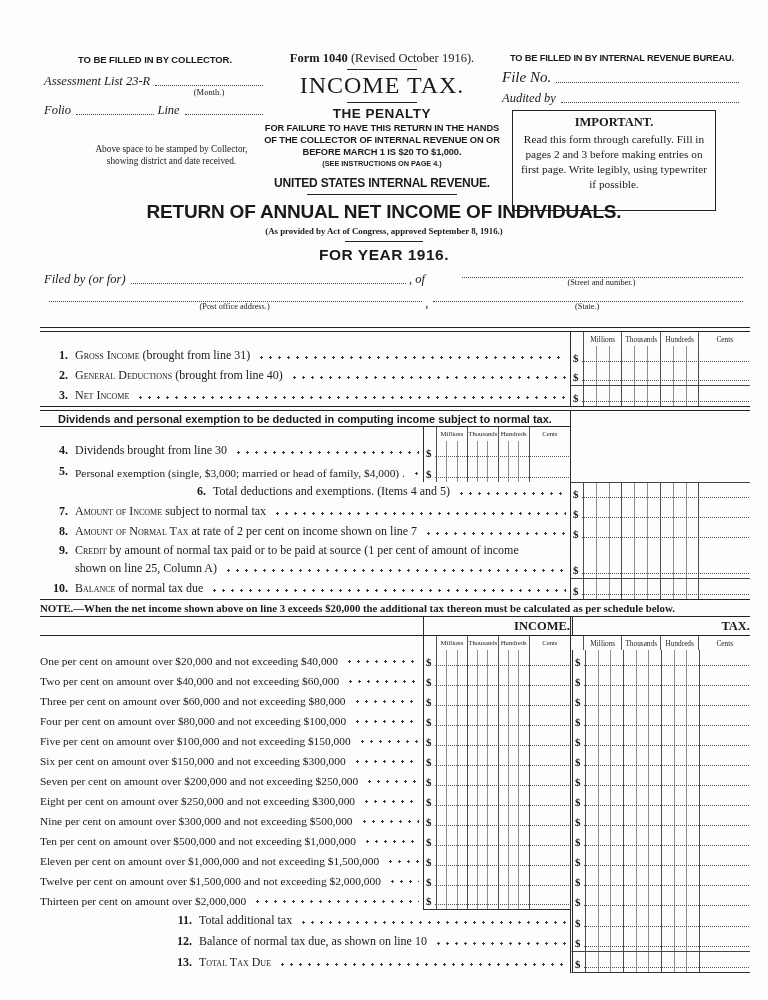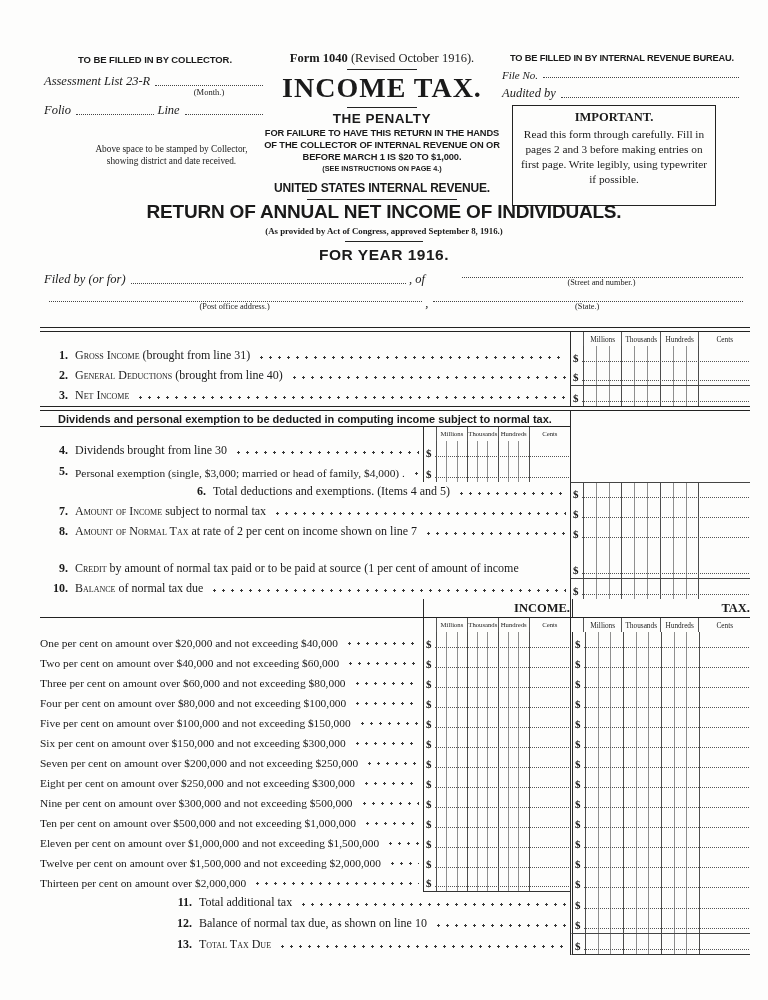--- a/index.html
+++ b/index.html
@@ -18,21 +18,21 @@
   .h-collector { position:absolute; left:44px; top:54px; width:222px; }
   .h-coll-title { text-align:center; font-size:9.5px; font-weight:bold; letter-spacing:-0.1px; }
   .fline { display:flex; align-items:flex-end; font-size:12.5px; margin-top:9px; }
   .month-cap { text-align:center; font-size:8.5px; margin:-2px 0 0 108px; font-style:normal; }
   .stamp-note { margin:26px 0 0 40px; font-size:9.3px; text-align:center; line-height:1.25; width:175px; }
 
   .h-form { position:absolute; left:264px; top:51px; width:236px; text-align:center; }
   .formno { font-size:12.5px; }
   .formno b { font-weight:bold; }
   .shortrule { border:none; border-top:1px solid #222; width:70px; margin:3px auto 2px; }
-  .inc-tax { font-size:28px; font-weight:bold; letter-spacing:1px; margin-top:1px; }
+  .inc-tax { font-size:24px; font-weight:normal; letter-spacing:1px; margin-top:1px; }
   .penalty-t { font-size:13.5px; font-weight:bold; letter-spacing:0.5px; margin-top:3px; }
   .penalty-b { font-size:9.3px; font-weight:bold; line-height:1.3; margin-top:1px; letter-spacing:-0.1px; }
   .penalty-c { font-size:7.3px; font-weight:bold; margin-top:1px; }
   .usir { font-size:12px; font-weight:bold; margin-top:8px; letter-spacing:-0.2px; }
   .usir-rule { border:none; border-top:1.4px solid #222; width:150px; margin:4px auto 0; }
 
   .h-bureau { position:absolute; left:502px; top:53px; width:240px; }
   .h-bur-title { text-align:center; font-size:9.3px; font-weight:bold; letter-spacing:-0.2px; }
   .imp-box { border:1.6px solid #222; width:188px; margin:4px 0 0 10px; padding:4px 7px 18px; }
   .imp-title { text-align:center; font-size:12.5px; font-weight:bold; }
@@ -134,21 +134,21 @@
     <hr class="shortrule">
     <div class="penalty-t sans">THE PENALTY</div>
     <div class="penalty-b sans">FOR FAILURE TO HAVE THIS RETURN IN THE HANDS OF THE COLLECTOR OF INTERNAL REVENUE ON OR BEFORE MARCH 1 IS $20 TO $1,000.</div>
     <div class="penalty-c sans">(SEE INSTRUCTIONS ON PAGE 4.)</div>
     <div class="usir sans">UNITED STATES INTERNAL REVENUE.</div>
     <hr class="usir-rule">
   </div>
 
   <div class="h-bureau">
     <div class="h-bur-title sans">TO BE FILLED IN BY INTERNAL REVENUE BUREAU.</div>
-    <div class="fline" style="margin-top:6px; font-size:11px;justify-content:center;">
+    <div class="fline" style="margin-top:6px; font-size:15px;justify-content:center;">
       <span class="it">File No.</span>
       <span class="fill"></span>
     </div>
     <div class="fline" style="margin-top:5px; font-size:12.5px;">
       <span class="it">Audited by</span>
       <span class="fill"></span>
     </div>
     <div class="imp-box">
       <div class="imp-title">IMPORTANT.</div>
       <div class="imp-body">Read this form through carefully. Fill in pages 2 and 3 before making entries on first page. Write legibly, using typewriter if possible.</div>
@@ -453,20 +453,24 @@
           </span>
           <span class="dots"></span>
         </div>
     </div>
     <div class="r h37">
       <div class="desc-col">
         <div class="dline">
             <span class="num">9.</span>
             <span class="txt"><span class="sc">Credit</span><span> by amount of normal tax paid or to be paid at source (1 per cent of amount of income</span></span>
           </div>
+        <div class="dline l2" style="margin-top:3px;">
+            <span class="txt">shown on line 25, Column A)</span>
+            <span class="lead"></span>
+          </div>
       </div>
       <div class="mcell180 sum-b">
           <span class="ds">$</span>
           <span class="grid">
             <b>
               <i></i>
               <i></i>
               <i></i>
             </b>
             <b>
@@ -507,20 +511,21 @@
               <i></i>
               <i></i>
               <i></i>
             </b>
             <b class="c"></b>
           </span>
           <span class="dots"></span>
         </div>
     </div>
 
+    <div class="note-band">NOTE.—When the net income shown above on line 3 exceeds $20,000 the additional tax thereon must be calculated as per schedule below.</div>
 
     <div class="r h18 lh1">
       <div class="desc383"></div>
       <div class="mcell147 grp-title" style="position:static;">INCOME.</div>
       <div class="mcell180 taxl grp-title" style="position:static;">TAX.</div>
     </div>
     <div class="r h14">
       <div class="desc383"></div>
       <div class="mhead mhead-s mh147">
         <span class="sp"></span>

